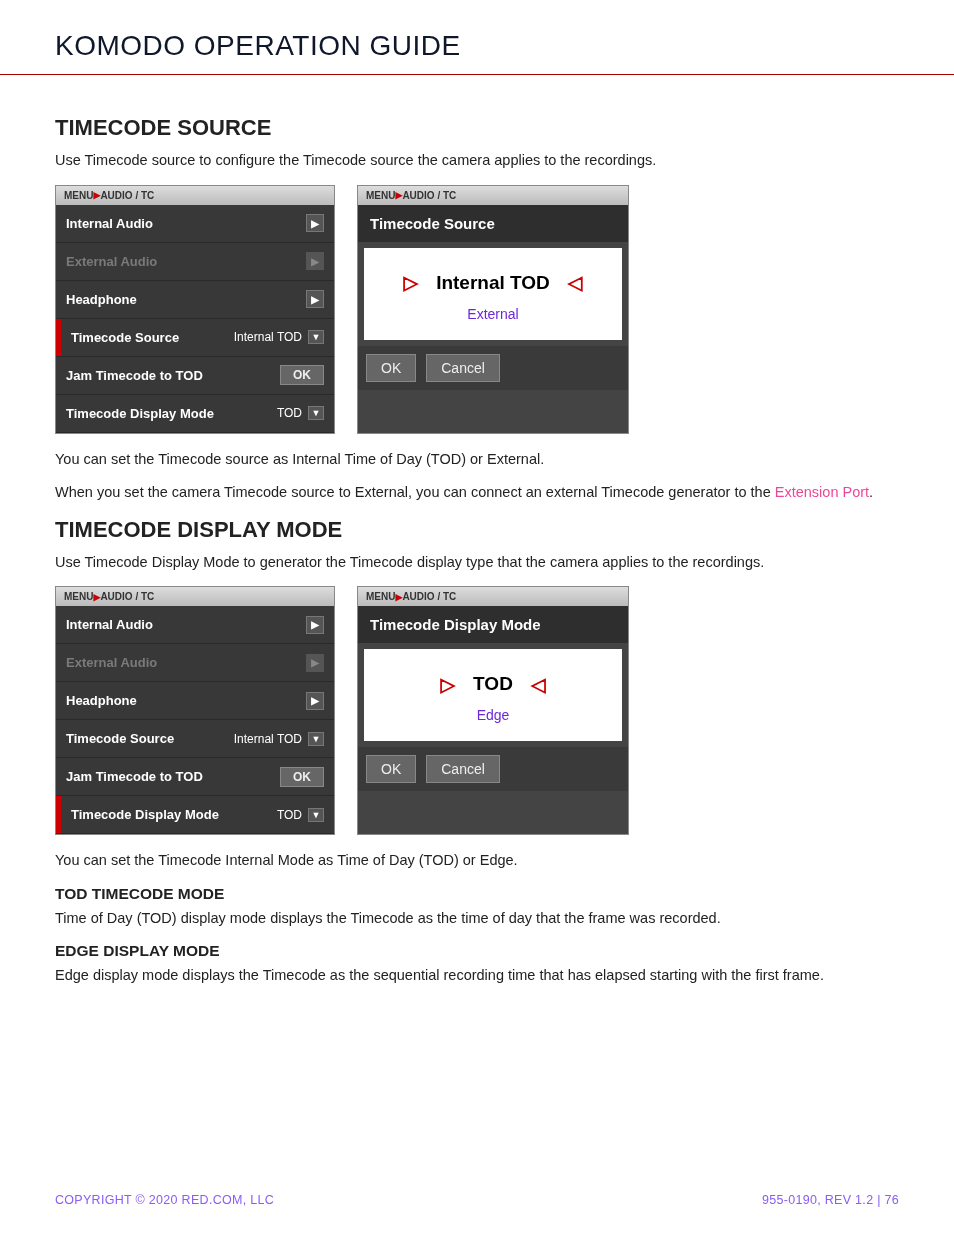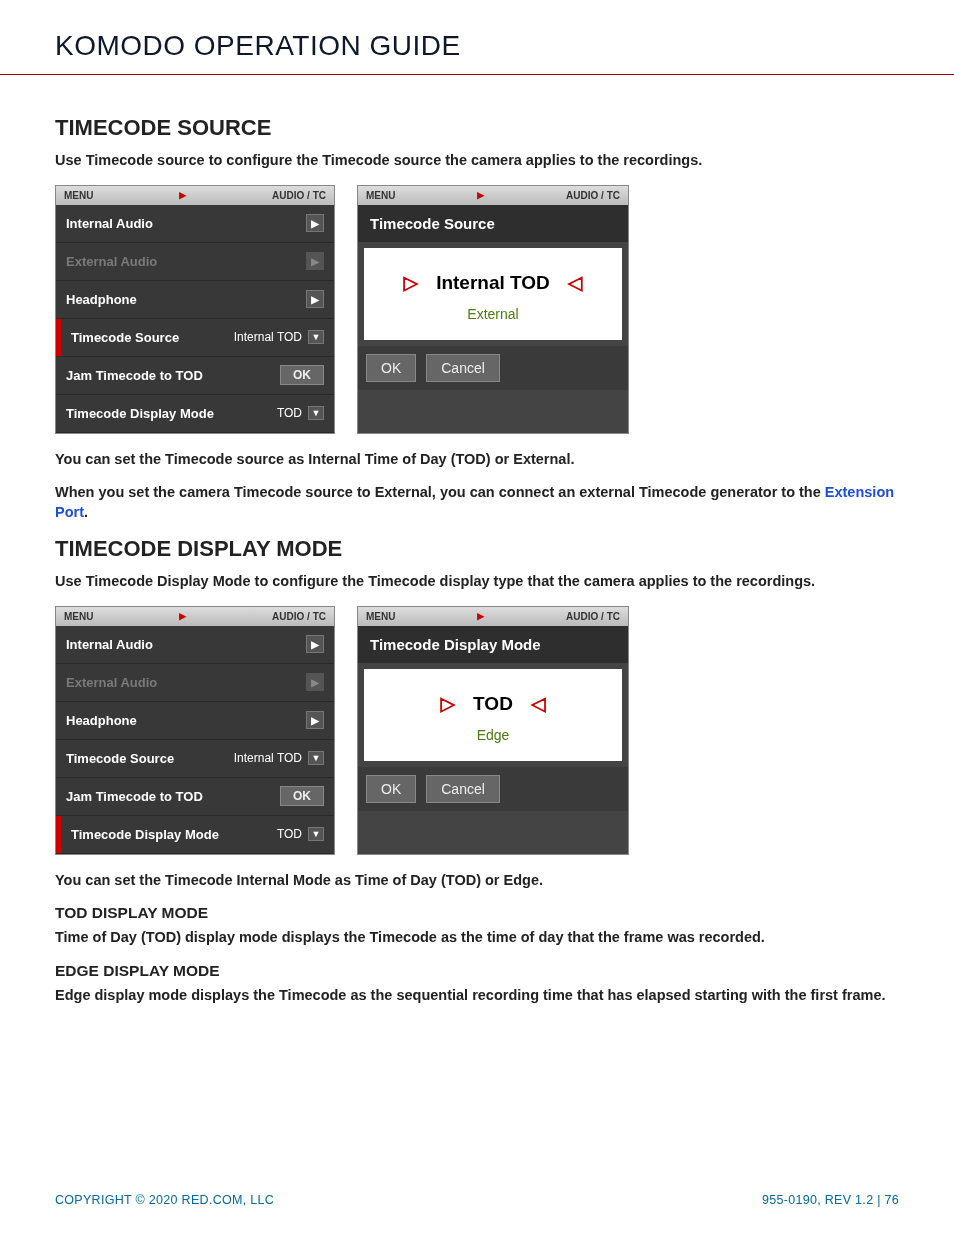--- a/index.html
+++ b/index.html
@@ -28,44 +28,42 @@
     font-size: 22px;
     font-weight: 700;
     margin: 8px 0 10px 0;
     color: #222;
   }
   .body-text {
     font-size: 14.5px;
     line-height: 1.35;
     margin-bottom: 14px;
     color: #222;
-    font-weight: bold;
-  }
-  .link { color: #1d4ed8; }
+  }
+  .link { color: #ec4899; }
   .sub-h {
     font-size: 15.5px;
     font-weight: 700;
     margin: 14px 0 6px 0;
   }
   .screenshots { display: flex; gap: 22px; margin-bottom: 16px; }
   .shot {
     width: 280px;
     background: #444;
     border: 1px solid #888;
   }
   .shot2 { width: 272px; }
   .shot-crumb {
     background: linear-gradient(#ddd,#bbb);
     color: #333;
     font-size: 10px;
     font-weight: 700;
     padding: 4px 8px;
     display: flex;
     align-items: center;
-    justify-content: space-between;
   }
   .shot-crumb .arrow { color: #c00; font-size: 9px; }
   .menu-list { }
   .menu-row {
     display: flex;
     align-items: center;
     justify-content: space-between;
     padding: 16px 10px;
     height: 38px;
     background: #383838;
@@ -139,21 +137,21 @@
     margin-bottom: 12px;
   }
   .tri-left, .tri-right {
     font-size: 19px;
     color: #c00;
     line-height: 1;
   }
   .tri-left { transform: scaleX(1); }
   .picker-alt {
     font-size: 14px;
-    color: #4d7c0f;
+    color: #6d28d9;
   }
   .picker-footer {
     background: #3a3a3a;
     padding: 8px;
     display: flex;
     gap: 10px;
   }
   .foot-btn {
     background: #666;
     border: 1px solid #888;
@@ -162,21 +160,21 @@
     padding: 5px 14px;
   }
   .page-footer {
     position: absolute;
     bottom: 28px;
     left: 55px;
     right: 55px;
     display: flex;
     justify-content: space-between;
     font-size: 12.5px;
-    color: #0369a1;
+    color: #8b5cf6;
     letter-spacing: 0.3px;
   }
 </style>
 </head>
 <body>
 
 <div class="doc-title">KOMODO OPERATION GUIDE</div>
 <hr class="red-rule">
 
 <div class="section-h">TIMECODE SOURCE</div>
@@ -245,21 +243,21 @@
     </div>
   </div>
 </div>
 
 <div class="body-text">You can set the Timecode source as Internal Time of Day (TOD) or External.</div>
 <div class="body-text">
   <span>When you set the camera Timecode source to External, you can connect an external Timecode generator to the </span><span class="link">Extension Port</span><span>.</span>
 </div>
 
 <div class="section-h">TIMECODE DISPLAY MODE</div>
-<div class="body-text">Use Timecode Display Mode to configure the Timecode display type that the camera applies to the recordings.</div>
+<div class="body-text">Use Timecode Display Mode to generator the Timecode display type that the camera applies to the recordings.</div>
 
 <div class="screenshots">
 
   <div class="shot">
     <div class="shot-crumb">
       <span>MENU</span>
       <span class="arrow">▶</span>
       <span>AUDIO / TC</span>
     </div>
     <div class="menu-list">
@@ -313,21 +311,21 @@
     </div>
     <div class="picker-footer">
       <div class="foot-btn">OK</div>
       <div class="foot-btn">Cancel</div>
     </div>
   </div>
 </div>
 
 <div class="body-text">You can set the Timecode Internal Mode as Time of Day (TOD) or Edge.</div>
 
-<div class="sub-h">TOD DISPLAY MODE</div>
+<div class="sub-h">TOD TIMECODE MODE</div>
 <div class="body-text">Time of Day (TOD) display mode displays the Timecode as the time of day that the frame was recorded.</div>
 
 <div class="sub-h">EDGE DISPLAY MODE</div>
 <div class="body-text">Edge display mode displays the Timecode as the sequential recording time that has elapsed starting with the first frame.</div>
 
 <div class="page-footer">
   <span>COPYRIGHT © 2020 RED.COM, LLC</span>
   <span>955-0190, REV 1.2  |  76</span>
 </div>
 

